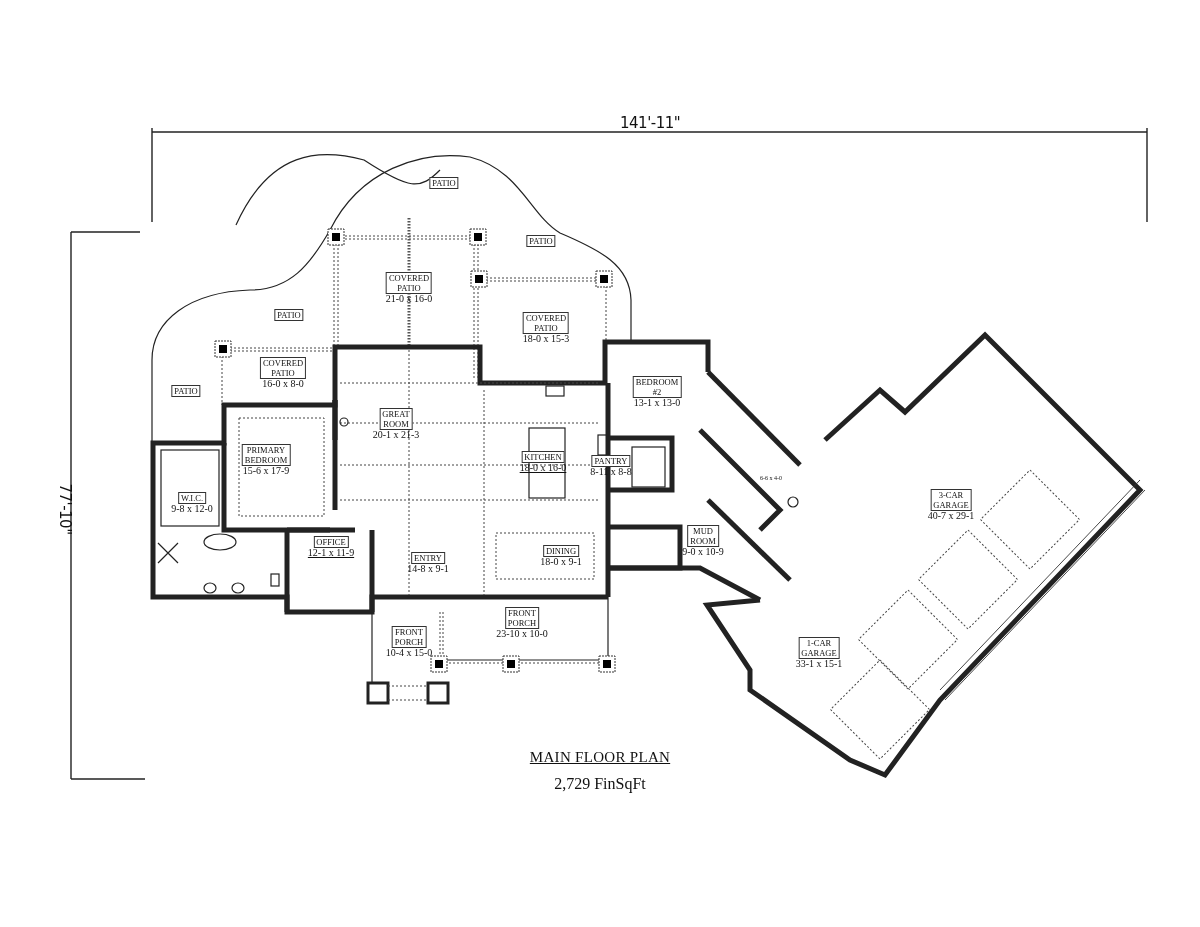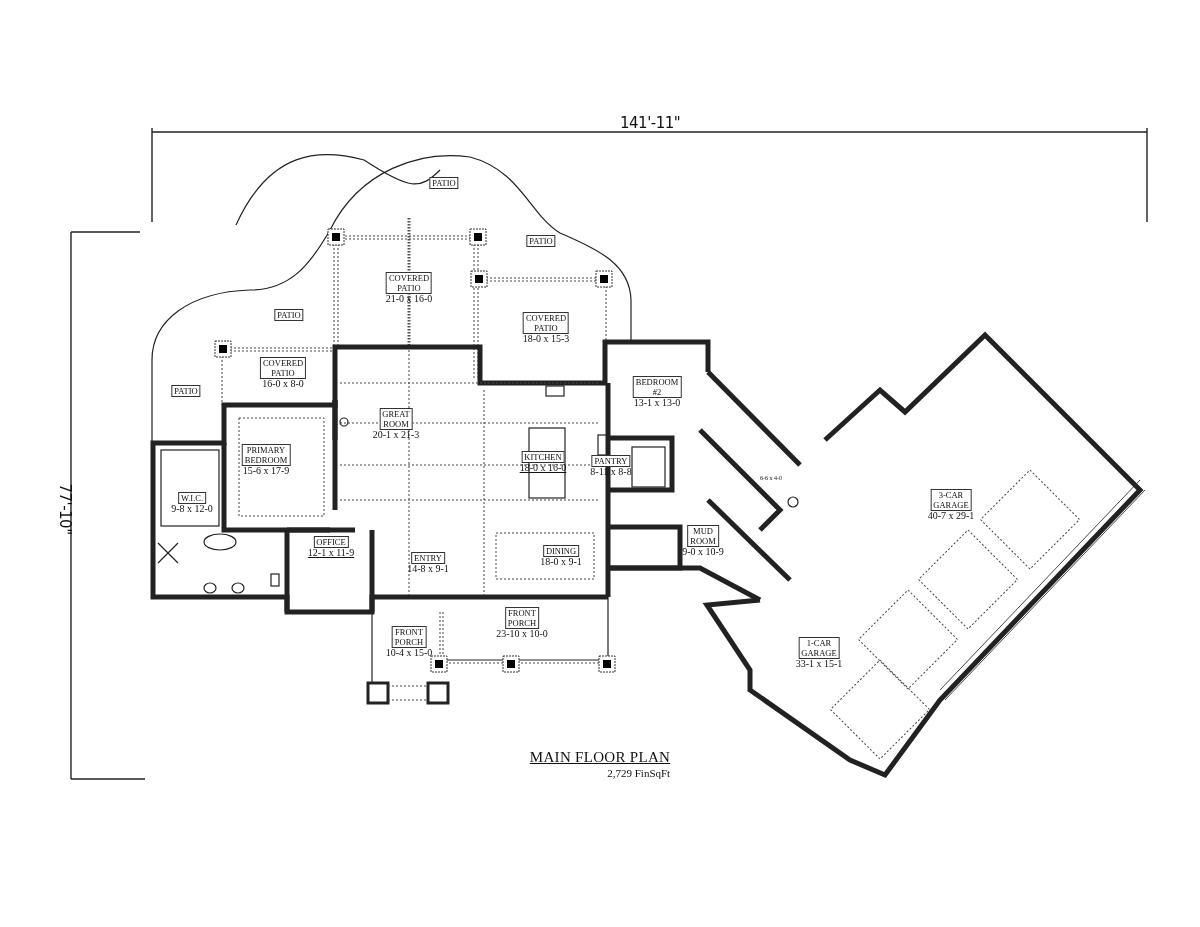--- a/index.html
+++ b/index.html
@@ -17,23 +17,23 @@
   .lbl { position: absolute; transform: translateX(-50%); text-align: center;
          font-size: 8.5px; line-height: 10px; white-space: nowrap; }
   .lbl .name { display: inline-block; border: 1px solid #333; padding: 0 2px;
                background: #fff; text-transform: uppercase; }
   .lbl .size { display: block; font-size: 10px; }
   .dimtext { position: absolute; font-family: "DejaVu Sans", sans-serif; font-size: 15px;
              letter-spacing: -0.5px; color: #111; }
   #dim-top { left: 620px; top: 114px; }
   #dim-left { left: 39px; top: 500px; transform: rotate(90deg); transform-origin: center; }
   #title-block { position: absolute; left: 600px; top: 749px; transform: translateX(-50%);
-                 text-align: right; }
+                 text-align: center; }
   #title-main { font-size: 15px; text-decoration: underline; letter-spacing: 0.3px; display:block; }
-  #title-sub { font-size: 11px; display:block; margin-top: 1px; }
+  #title-sub { font-size: 16px; display:block; margin-top: 9px; }
 </style>
 </head>
 <body>
 
 <svg id="plan" viewBox="0 0 1200 927" xmlns="http://www.w3.org/2000/svg">
 
   <g>
     <line class="dim" x1="152" y1="132" x2="1147" y2="132"></line>
     <line class="dim" x1="152" y1="128" x2="152" y2="222"></line>
     <line class="dim" x1="1147" y1="128" x2="1147" y2="222"></line>

